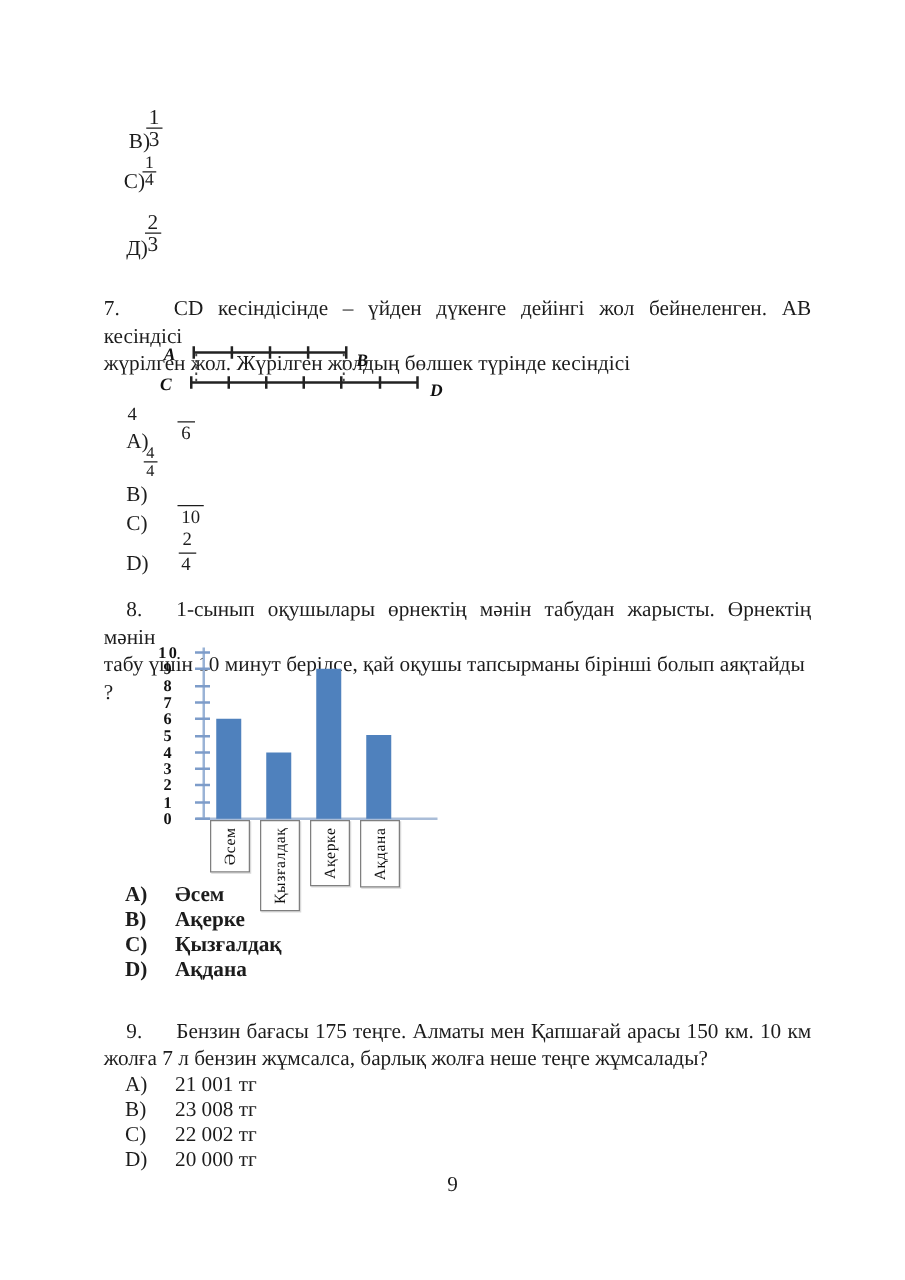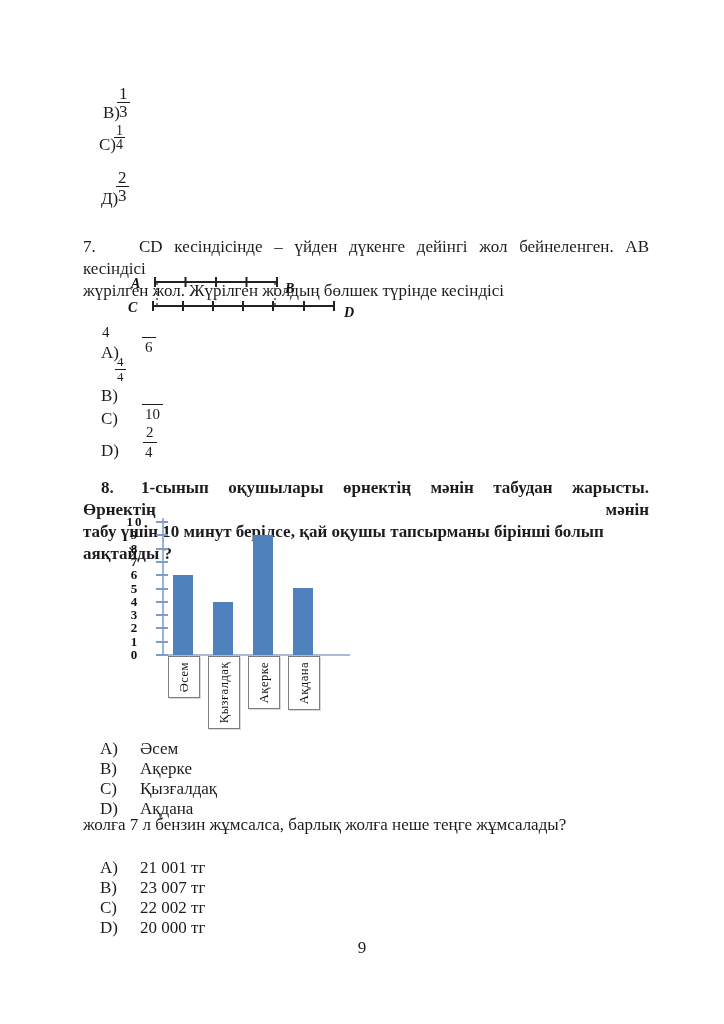--- a/index.html
+++ b/index.html
@@ -111,21 +111,21 @@
 </span>
 <span class="lbl" style="left:101px; top:386px;">B)</span>
 
 <span class="lbl" style="left:101px; top:409px;">C)</span>
 <span class="ovl" style="left:142px; top:404px; font-size:15px;">10</span>
 
 <span class="unl" style="left:143px; top:424px; font-size:15px;">2</span>
 <span class="lbl" style="left:101px; top:441px;">D)</span>
 <span class="abs" style="left:145px; top:444px; font-size:15px;">4</span>
 
-<div class="para" style="top:477px;font-weight:bold;">
+<div class="para" style="top:477px;">
   <div class="jline"><span class="qnum indented">8.</span><span>1-сынып оқушылары өрнектің мәнін табудан жарысты. Өрнектің мәнін</span></div>
   <div>табу үшін 10 минут берілсе, қай оқушы тапсырманы бірінші болып аяқтайды ?</div>
 </div>
 
 <div id="chart">
     <div class="yaxis" style="left: 42px; top: 0px; height: 137px; background: rgb(154, 179, 214);"></div>
     <div class="xaxis" style="left: 37px; top: 136px; width: 193px;"></div>
     <div class="ytick" style="left: 36px; top: 136px;"></div>
     <div class="ylab" style="left: 0px; top: 129px;">0</div>
     <div class="ytick" style="left: 36px; top: 122.7px;"></div>
@@ -159,31 +159,32 @@
     <div class="bar" style="left: 133px; top: 17px; width: 20px; height: 120px; background: rgb(79, 129, 189);"></div>
     <div class="xbox" style="left: 128px; top: 138px;">
       <span>Ақерке</span>
     </div>
     <div class="bar" style="left: 173px; top: 70px; width: 20px; height: 67px; background: rgb(79, 129, 189);"></div>
     <div class="xbox" style="left: 168px; top: 138px;">
       <span>Ақдана</span>
     </div>
   </div>
 
-<div class="optlist" style="top:739px;">
+<div class="optlist" style="top:706px;font-weight:bold;">
   <div><span class="optlabel">A)</span><span>Әсем</span></div>
   <div><span class="optlabel">B)</span><span>Ақерке</span></div>
   <div><span class="optlabel">C)</span><span>Қызғалдақ</span></div>
   <div><span class="optlabel">D)</span><span>Ақдана</span></div>
 </div>
 
 <div class="para" style="top:814px;">
+  <div class="jline"><span class="qnum indented">9.</span><span>Бензин бағасы 175 теңге. Алматы мен Қапшағай арасы 150 км. 10 км</span></div>
   <div>жолға 7 л бензин жұмсалса, барлық жолға неше теңге жұмсалады?</div>
 </div>
 
 <div class="optlist" style="top:858px;">
   <div><span class="optlabel">A)</span><span>21 001 тг</span></div>
-  <div><span class="optlabel">B)</span><span>23 007 тг</span></div>
+  <div><span class="optlabel">B)</span><span>23 008 тг</span></div>
   <div><span class="optlabel">C)</span><span>22 002 тг</span></div>
   <div><span class="optlabel">D)</span><span>20 000 тг</span></div>
 </div>
 
 <div class="pagenum">9</div>
 
 </body></html>

